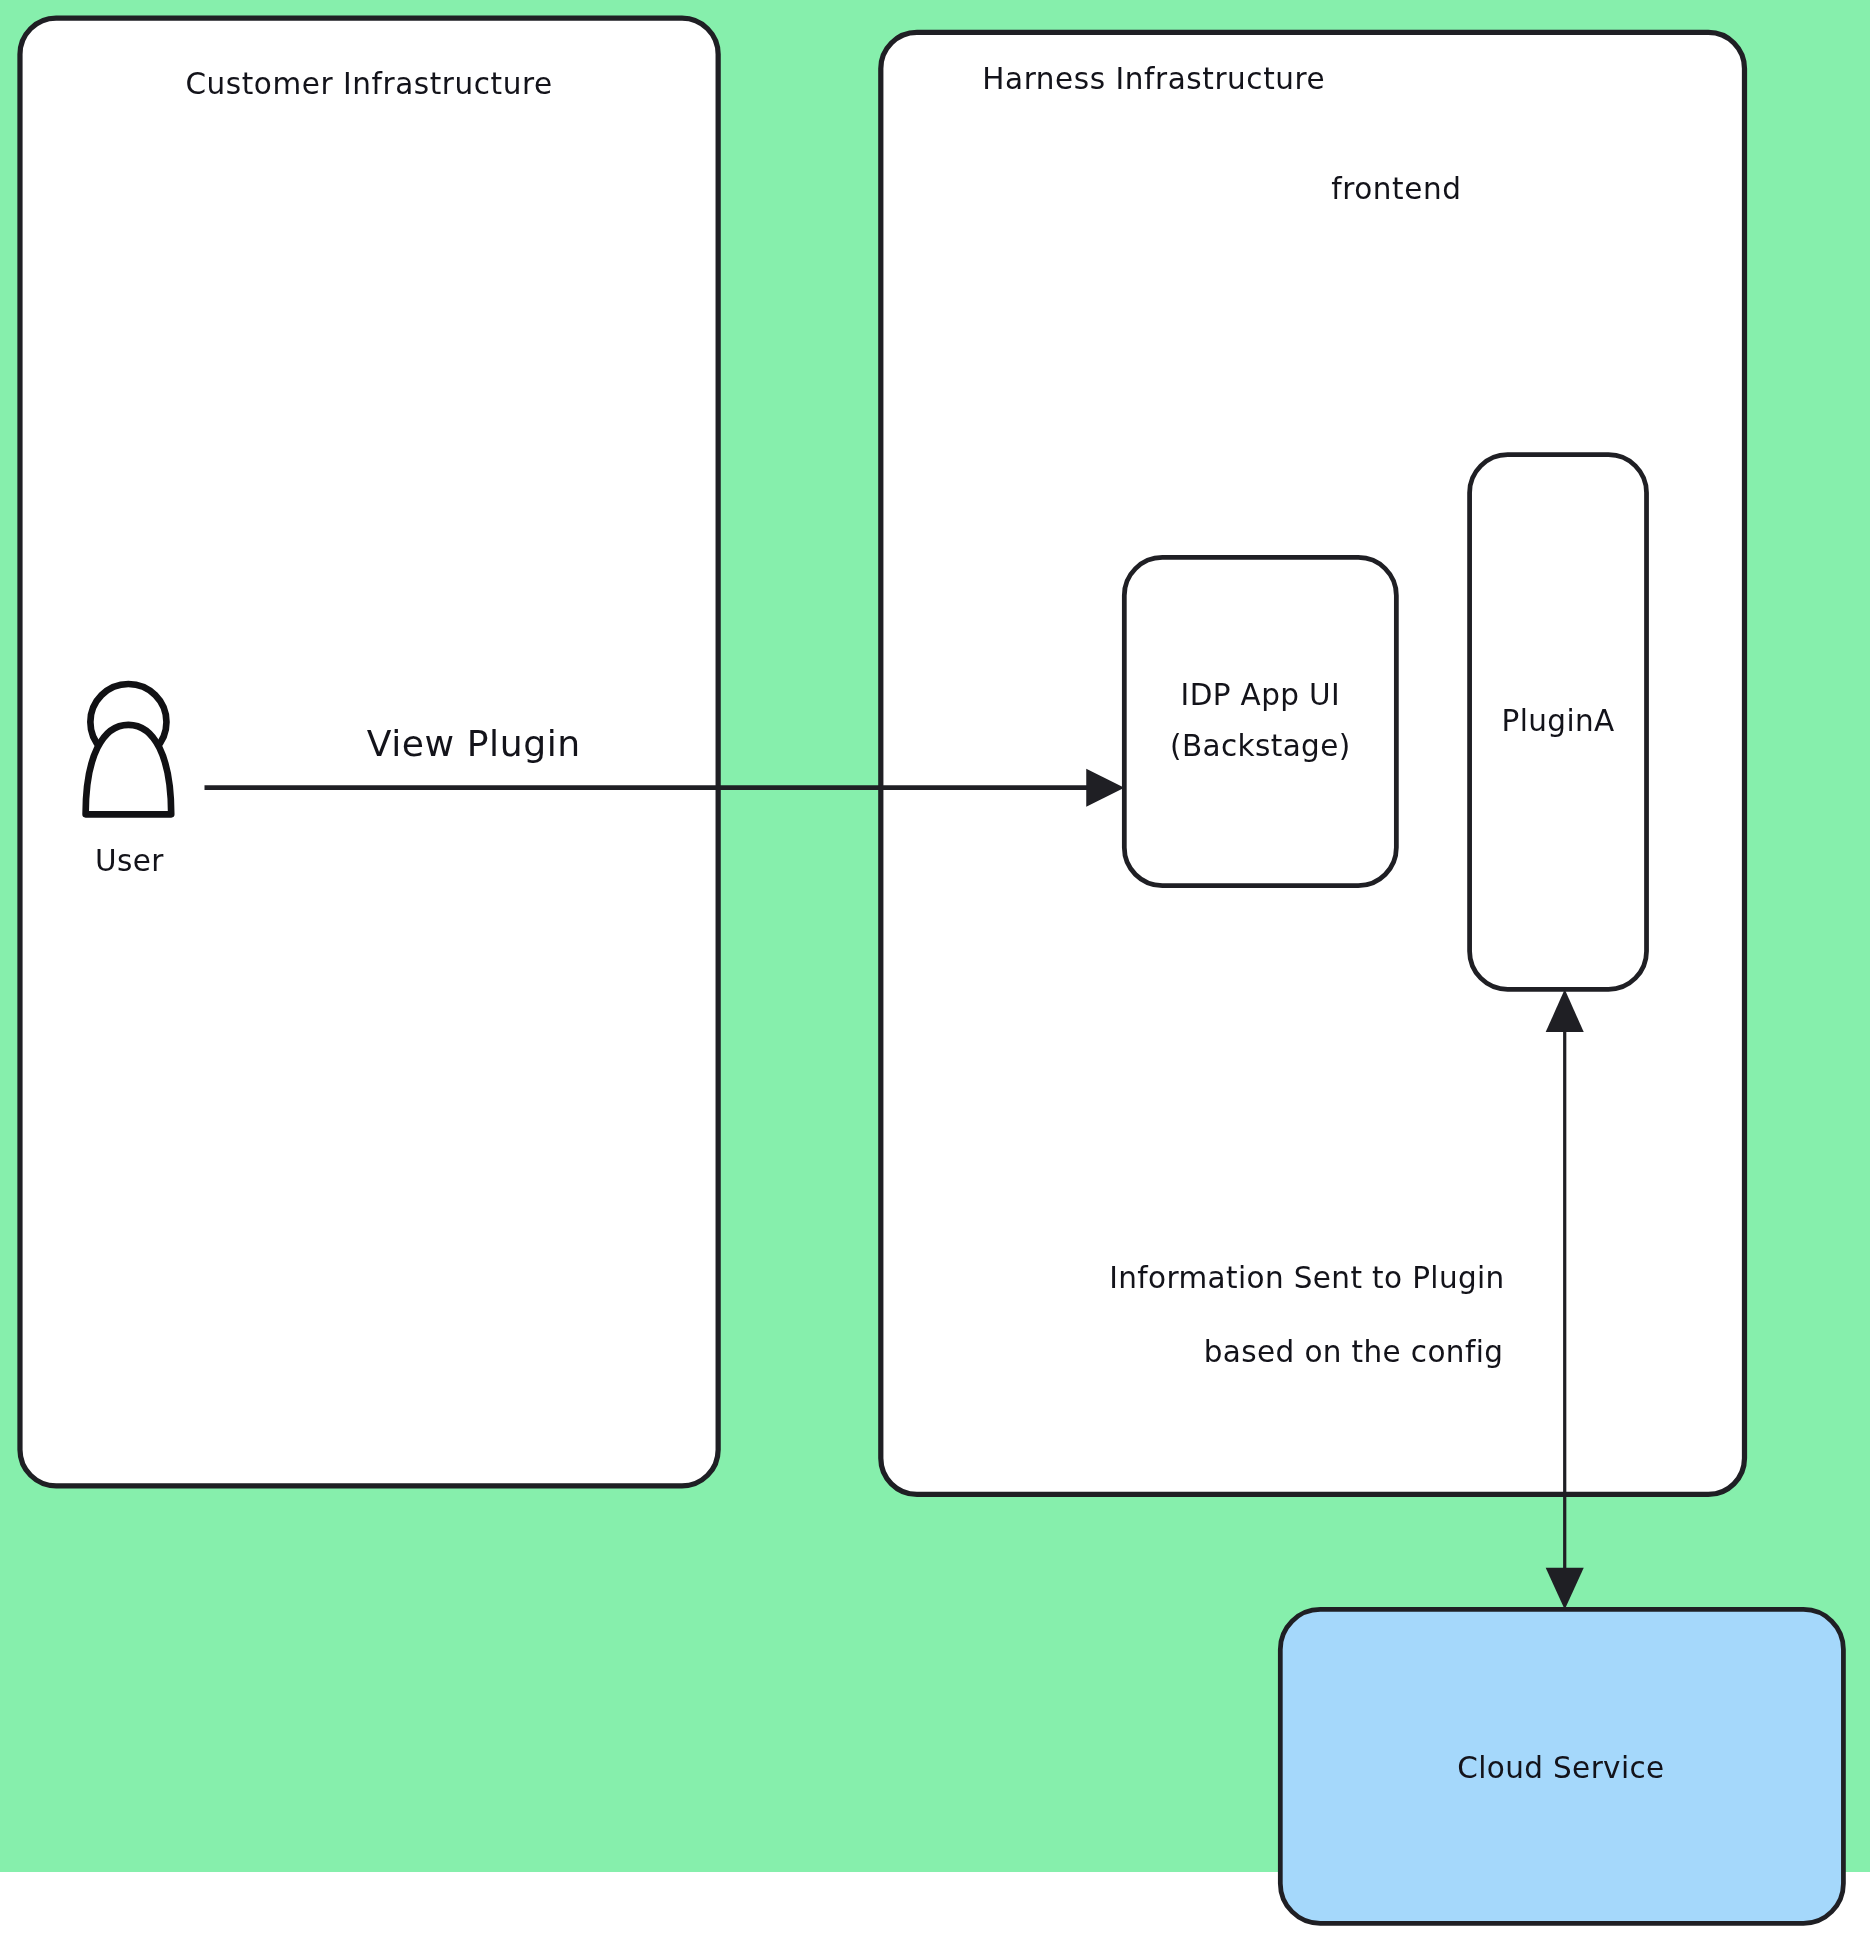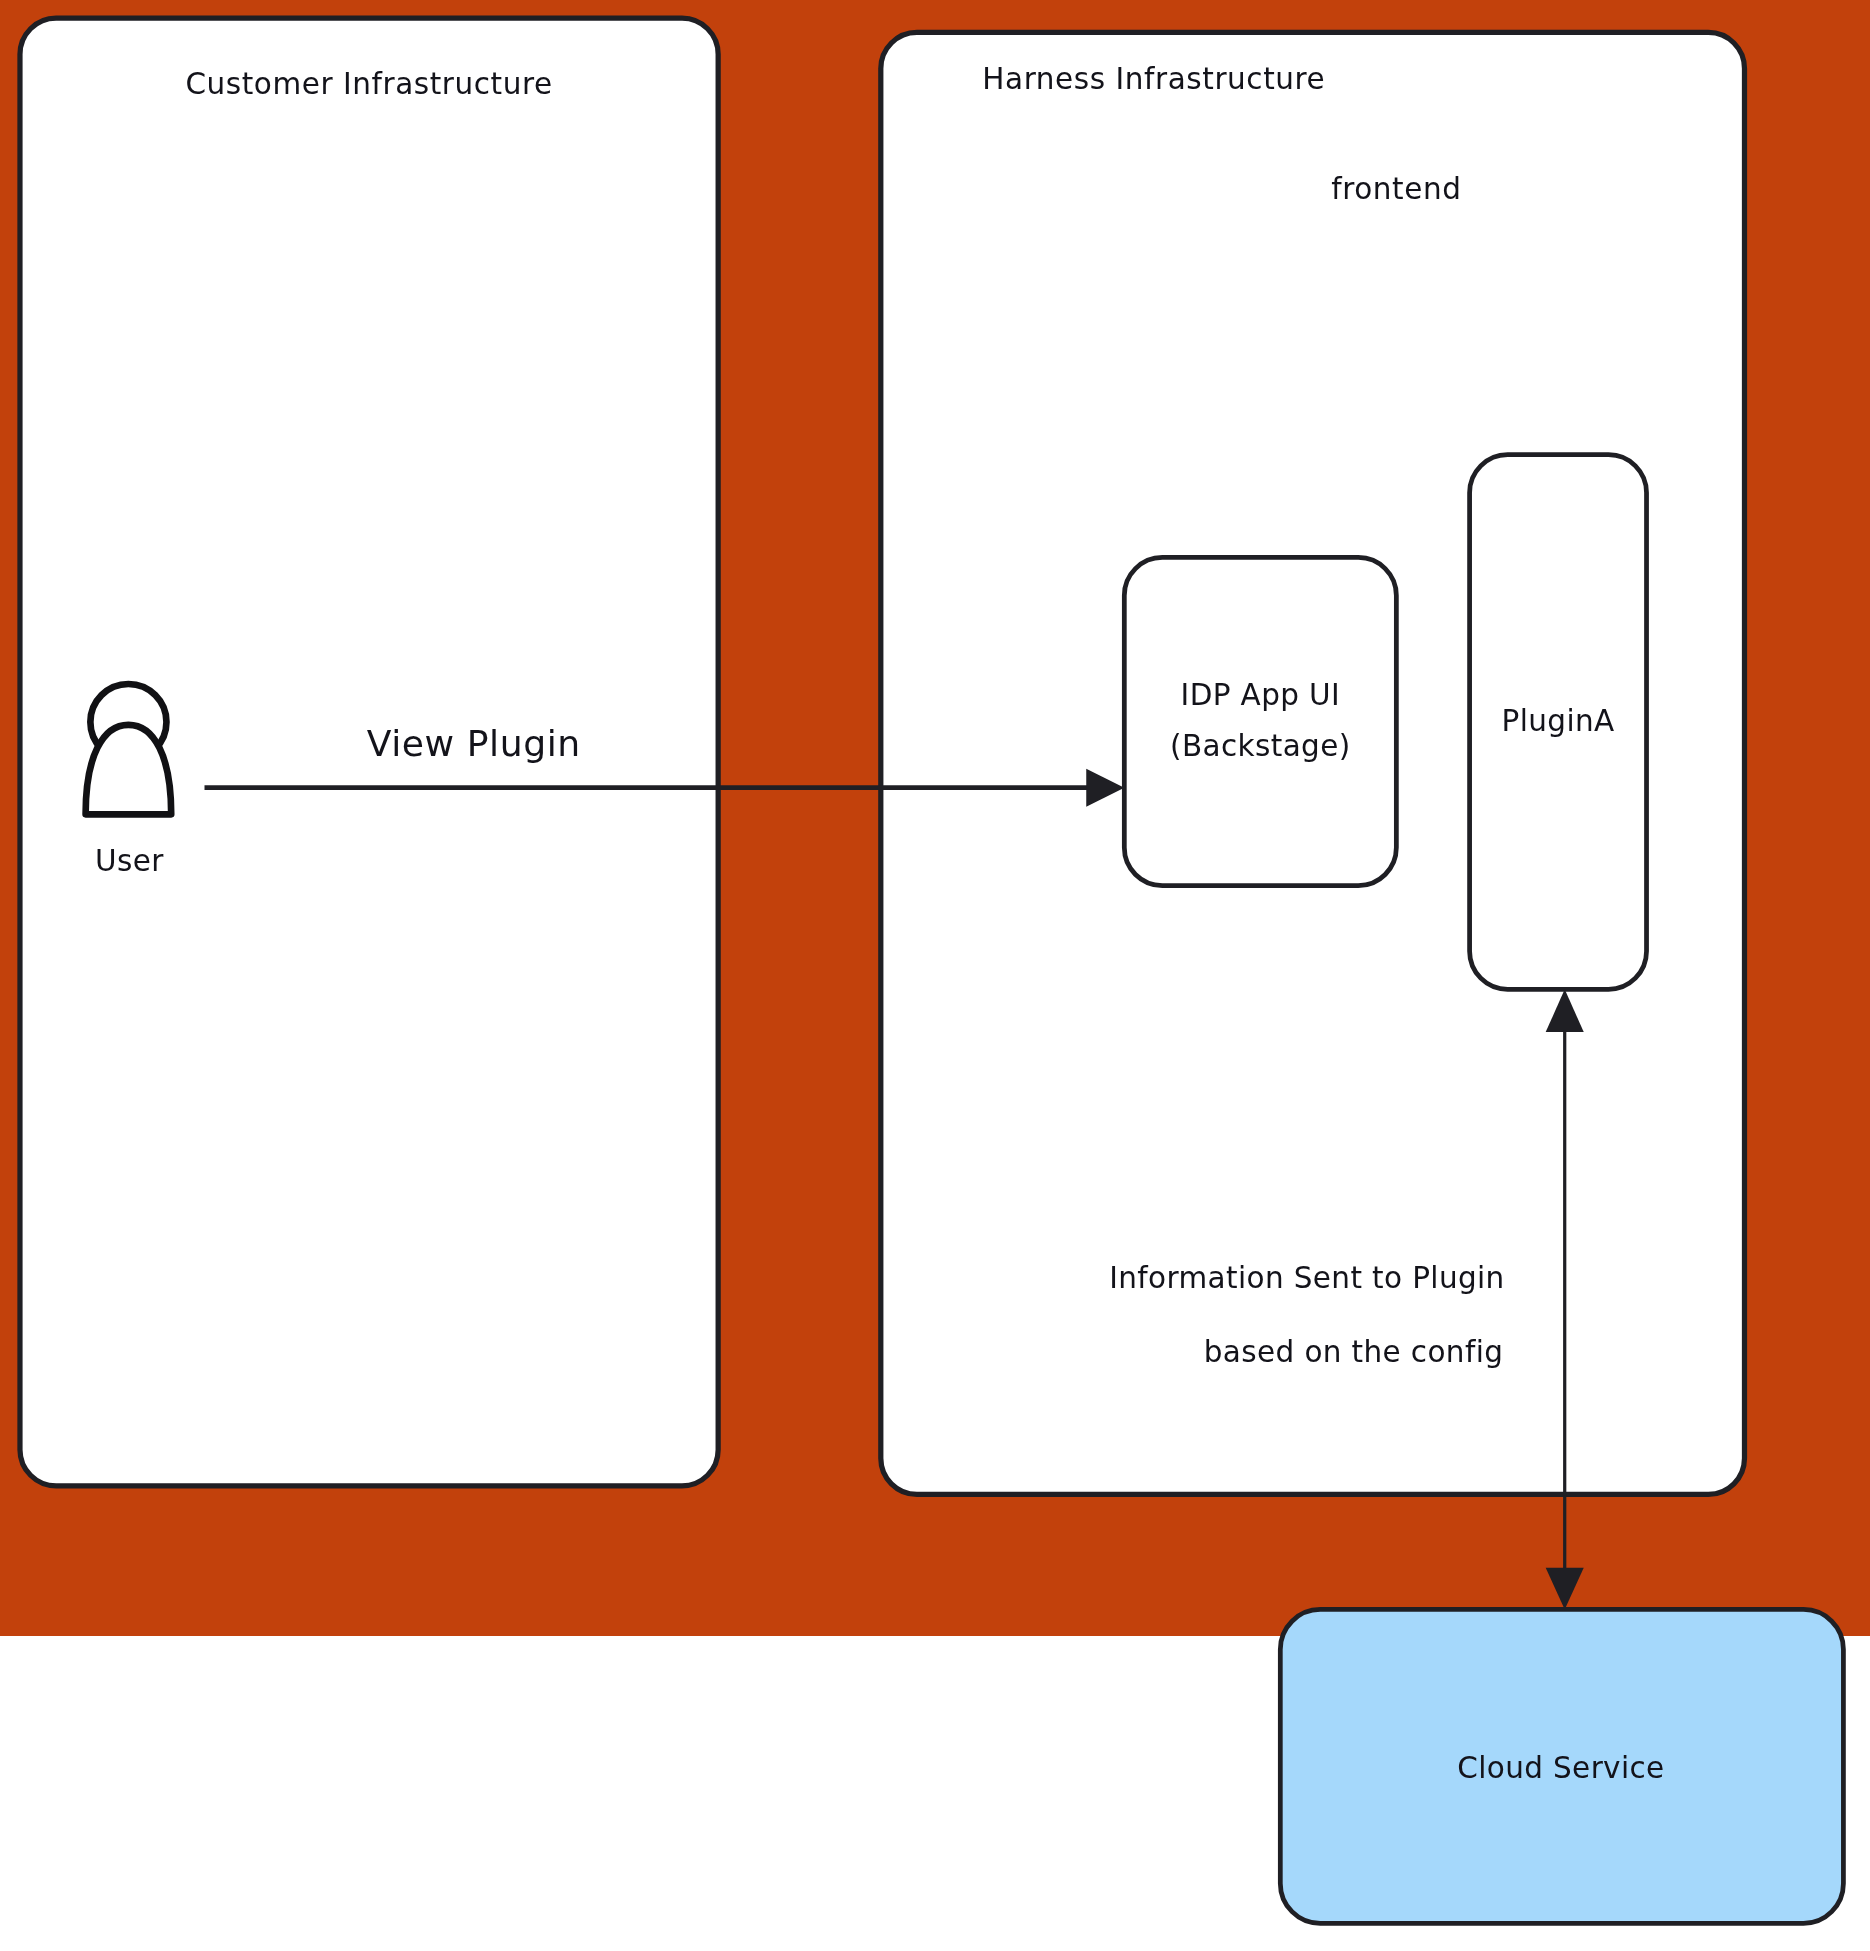--- a/index.html
+++ b/index.html
@@ -9,22 +9,22 @@
   }
   body {
     width: 1871px;
     height: 1952px;
     overflow: hidden;
     font-family: "DejaVu Sans", sans-serif;
   }
   #diagram-root {
     position: relative;
     width: 1871px;
-    height: 1636px;
-    background: #c2410c;
+    height: 1872px;
+    background: #86efac;
   }
   svg.diagram {
     display: block;
     width: 1871px;
     height: 1952px;
   }
   .node-shape {
     fill: #ffffff;
     stroke: #1f1f24;
     stroke-width: 5;

